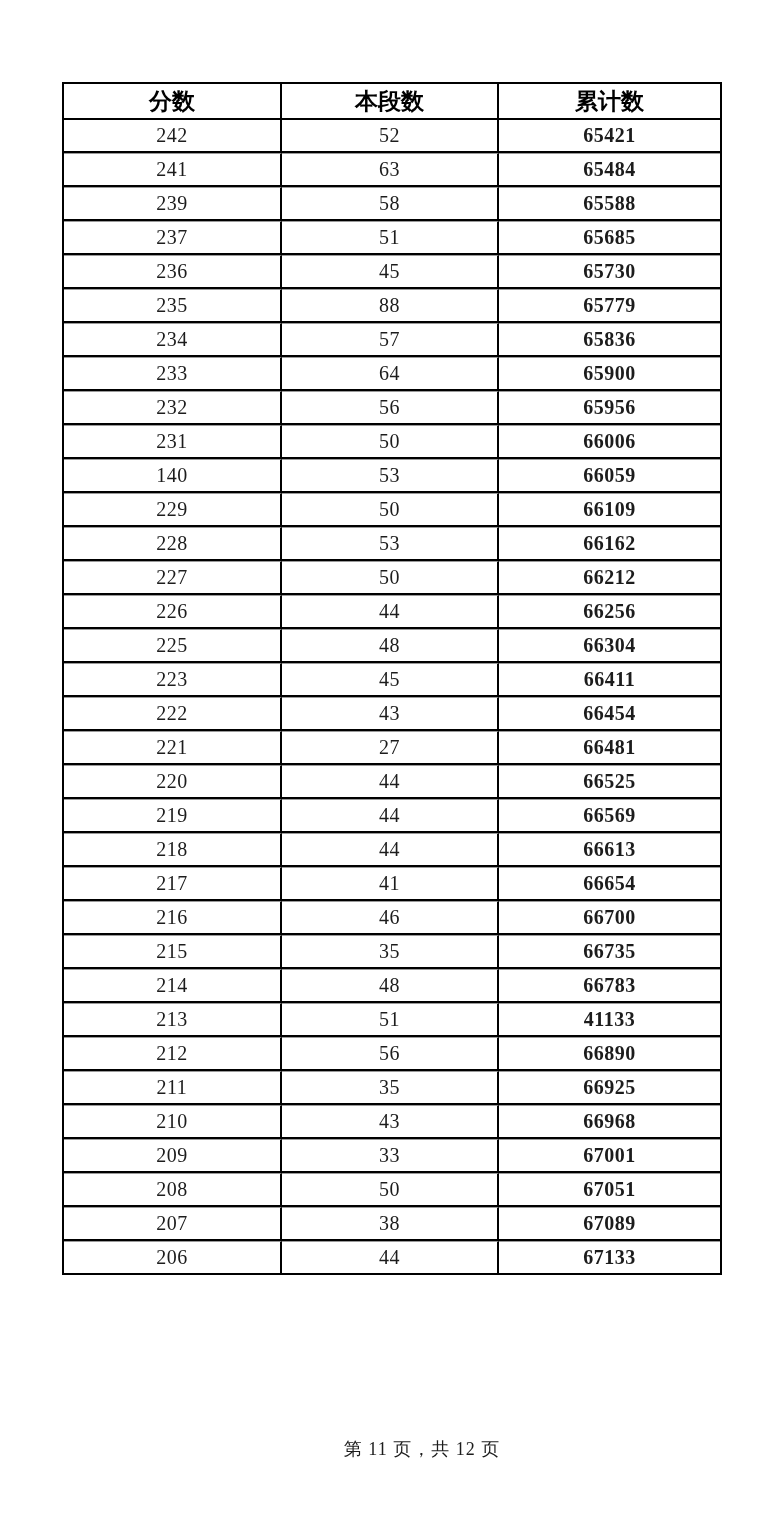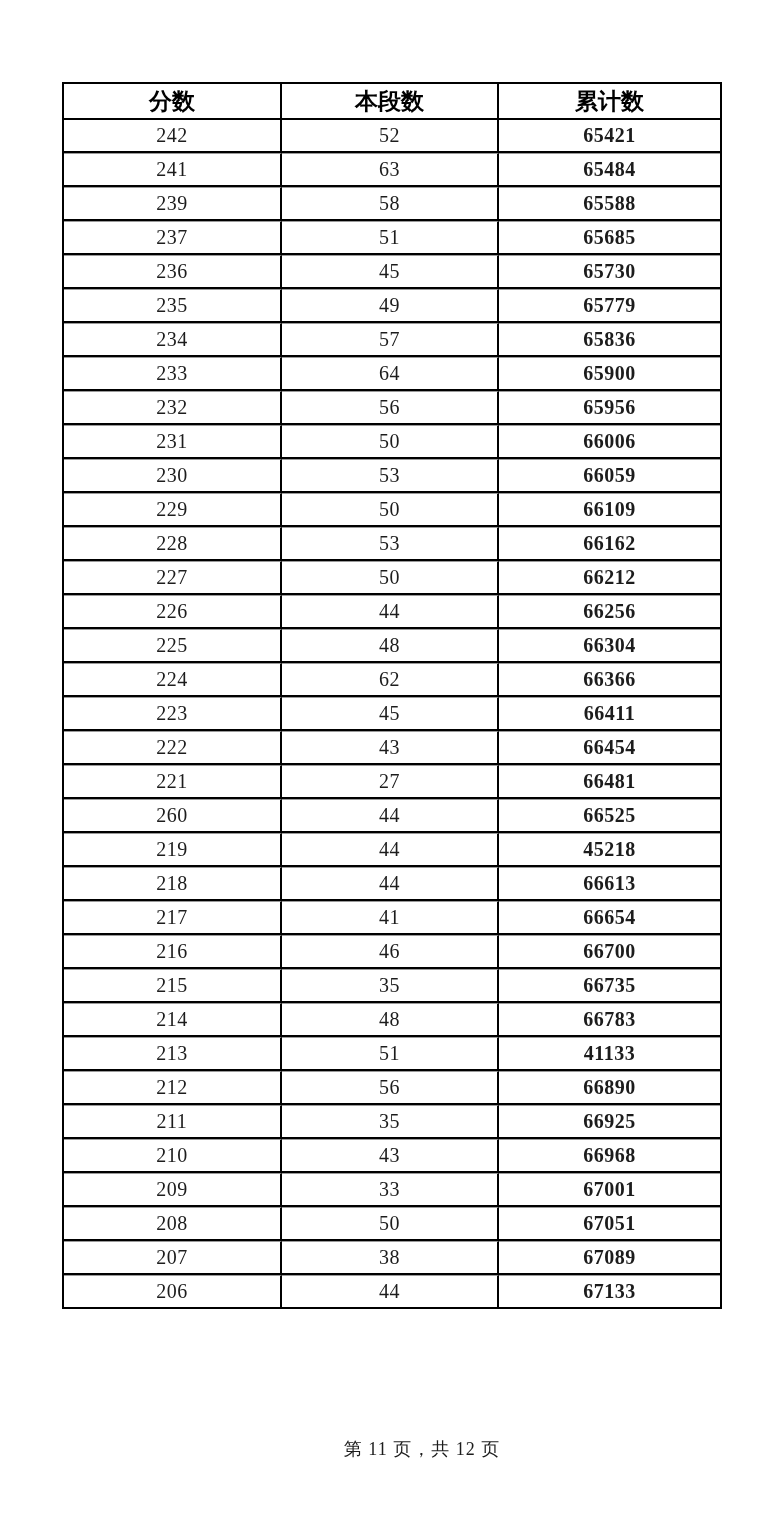--- a/index.html
+++ b/index.html
@@ -115,21 +115,21 @@
     </tr>
 
     <tr>
       <td>236</td>
       <td>45</td>
       <td>65730</td>
     </tr>
 
     <tr>
       <td>235</td>
-      <td>49</td>
+      <td>88</td>
       <td>65779</td>
     </tr>
 
     <tr>
       <td>234</td>
       <td>57</td>
       <td>65836</td>
     </tr>
 
     <tr>
@@ -144,21 +144,21 @@
       <td>65956</td>
     </tr>
 
     <tr>
       <td>231</td>
       <td>50</td>
       <td>66006</td>
     </tr>
 
     <tr>
-      <td>230</td>
+      <td>140</td>
       <td>53</td>
       <td>66059</td>
     </tr>
 
     <tr>
       <td>229</td>
       <td>50</td>
       <td>66109</td>
     </tr>
 
@@ -179,54 +179,49 @@
       <td>44</td>
       <td>66256</td>
     </tr>
 
     <tr>
       <td>225</td>
       <td>48</td>
       <td>66304</td>
     </tr>
 
-    <tr>
-      <td>224</td>
-      <td>62</td>
-      <td>66366</td>
-    </tr>
 
     <tr>
       <td>223</td>
       <td>45</td>
       <td>66411</td>
     </tr>
 
     <tr>
       <td>222</td>
       <td>43</td>
       <td>66454</td>
     </tr>
 
     <tr>
       <td>221</td>
       <td>27</td>
       <td>66481</td>
     </tr>
 
     <tr>
-      <td>260</td>
+      <td>220</td>
       <td>44</td>
       <td>66525</td>
     </tr>
 
     <tr>
       <td>219</td>
       <td>44</td>
-      <td>45218</td>
+      <td>66569</td>
     </tr>
 
     <tr>
       <td>218</td>
       <td>44</td>
       <td>66613</td>
     </tr>
 
     <tr>
       <td>217</td>

